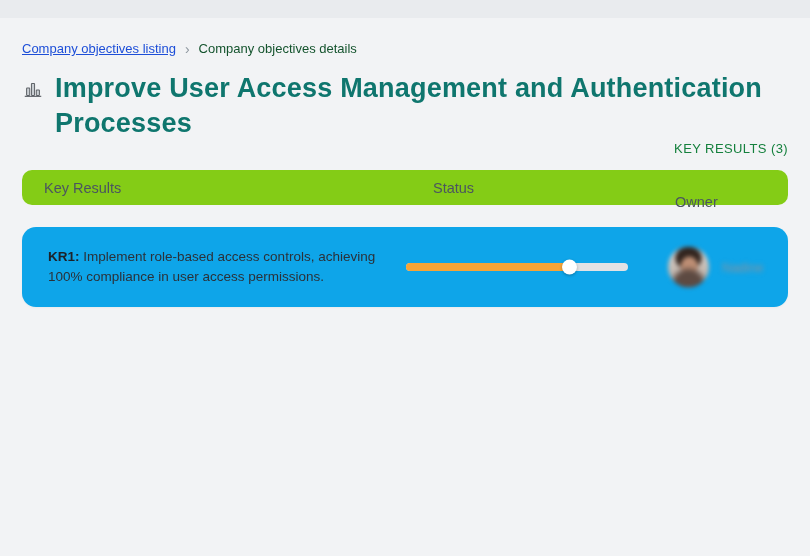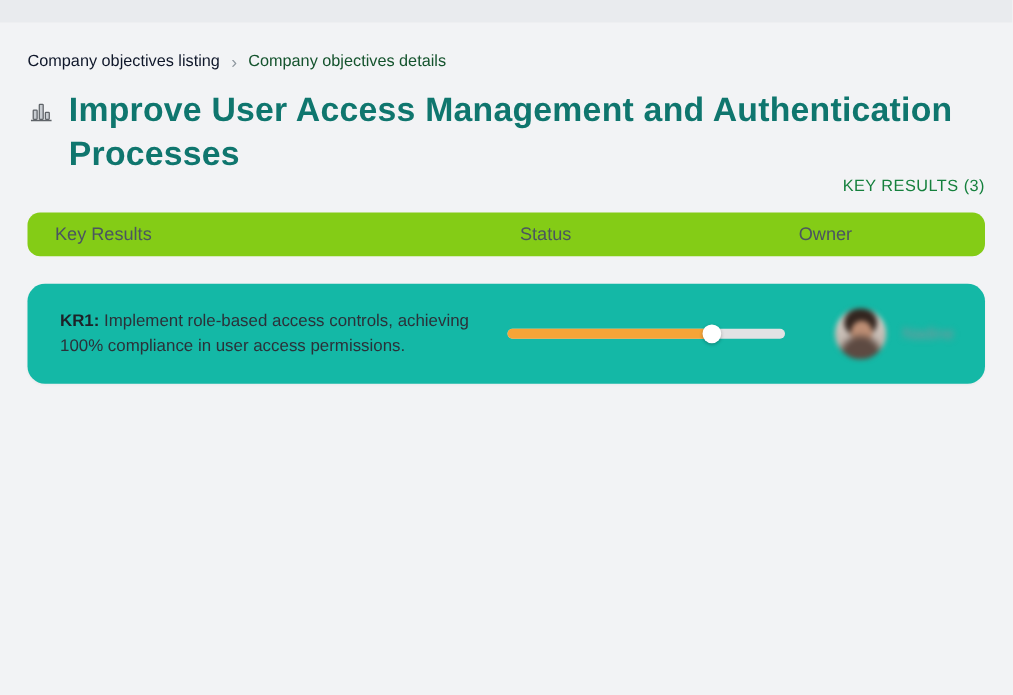--- a/index.html
+++ b/index.html
@@ -8,46 +8,46 @@
     font-family: "Liberation Sans", "DejaVu Sans", sans-serif;
     background:#f2f3f5;
     overflow:hidden;
     color:#2b3139;
   }
   .top-strip { height:18px; background:#e9ebee; }
   .content { padding:0 22px; }
 
   
   .breadcrumb { margin-top:23px; display:flex; align-items:center; gap:9px; font-size:13px; }
-  .crumb-muted { color:#0f172a; cursor:pointer; }
+  .crumb-muted { color:#1d4ed8; cursor:pointer;text-decoration:underline; }
   .crumb-sep { color:#8e979f; font-size:14px; line-height:1; }
   .crumb-current { color:#14532d; }
 
   
   .title-row { margin-top:15px; display:flex; align-items:flex-start; }
   .obj-icon { flex:0 0 auto; margin-top:7px; margin-right:11px; }
   h1 { font-size:27px; line-height:35px; font-weight:bold; color:#0f766e; max-width:720px; letter-spacing:0.2px; }
 
   
   .section-label { font-size:13px; color:#15803d; letter-spacing:0.4px;text-align:right; }
 
   
   .table-header {
     margin-top:14px; height:35px; background:#84cc16; border-radius:10px;
     position:relative; font-size:14.5px; color:#4b5560;
   }
   .table-header span { position:absolute; top:50%; transform:translateY(-50%); }
   .col-kr    { left:22px; }
-  .col-status{ left:394px; }
-  .col-owner { left:617px; }
+  .col-status{ left:411px; }
+  .col-owner { left:653px;margin-top:14px; }
 
   
   .rows { margin-top:22px; }
   .kr-card {
-    position:relative; background:#14b8a6; border-radius:14px; min-height:80px;
+    position:relative; background:#0ea5e9; border-radius:14px; min-height:80px;
     margin-bottom:7px; display:flex; align-items:center;
     box-shadow:0 1px 2px rgba(30,40,60,0.04);
     cursor:pointer;
   }
   .kr-text { margin-left:26px; width:348px; font-size:13.5px; line-height:20px; color:#2b3139; }
   .kr-text b { color:#1d2228; }
 
   .progress {
     position:absolute; left:384px; top:50%; transform:translateY(-50%);
     width:222px; height:8px; border-radius:4px; background:#e2e2e4;

